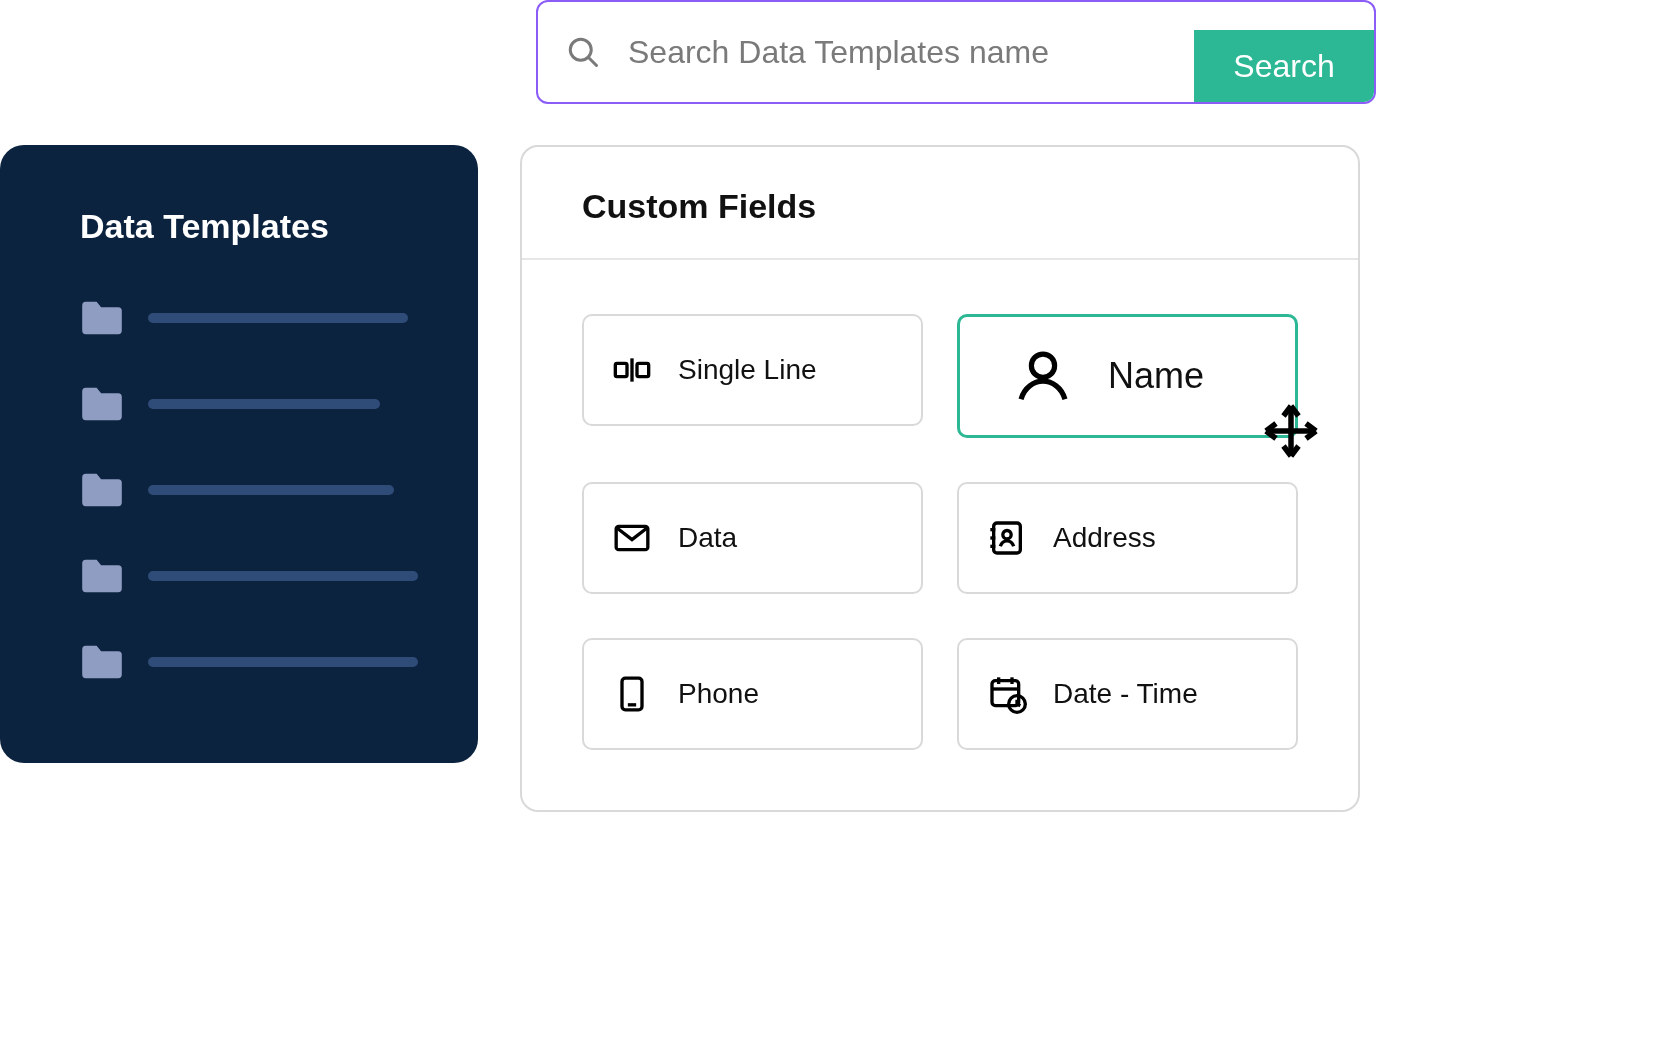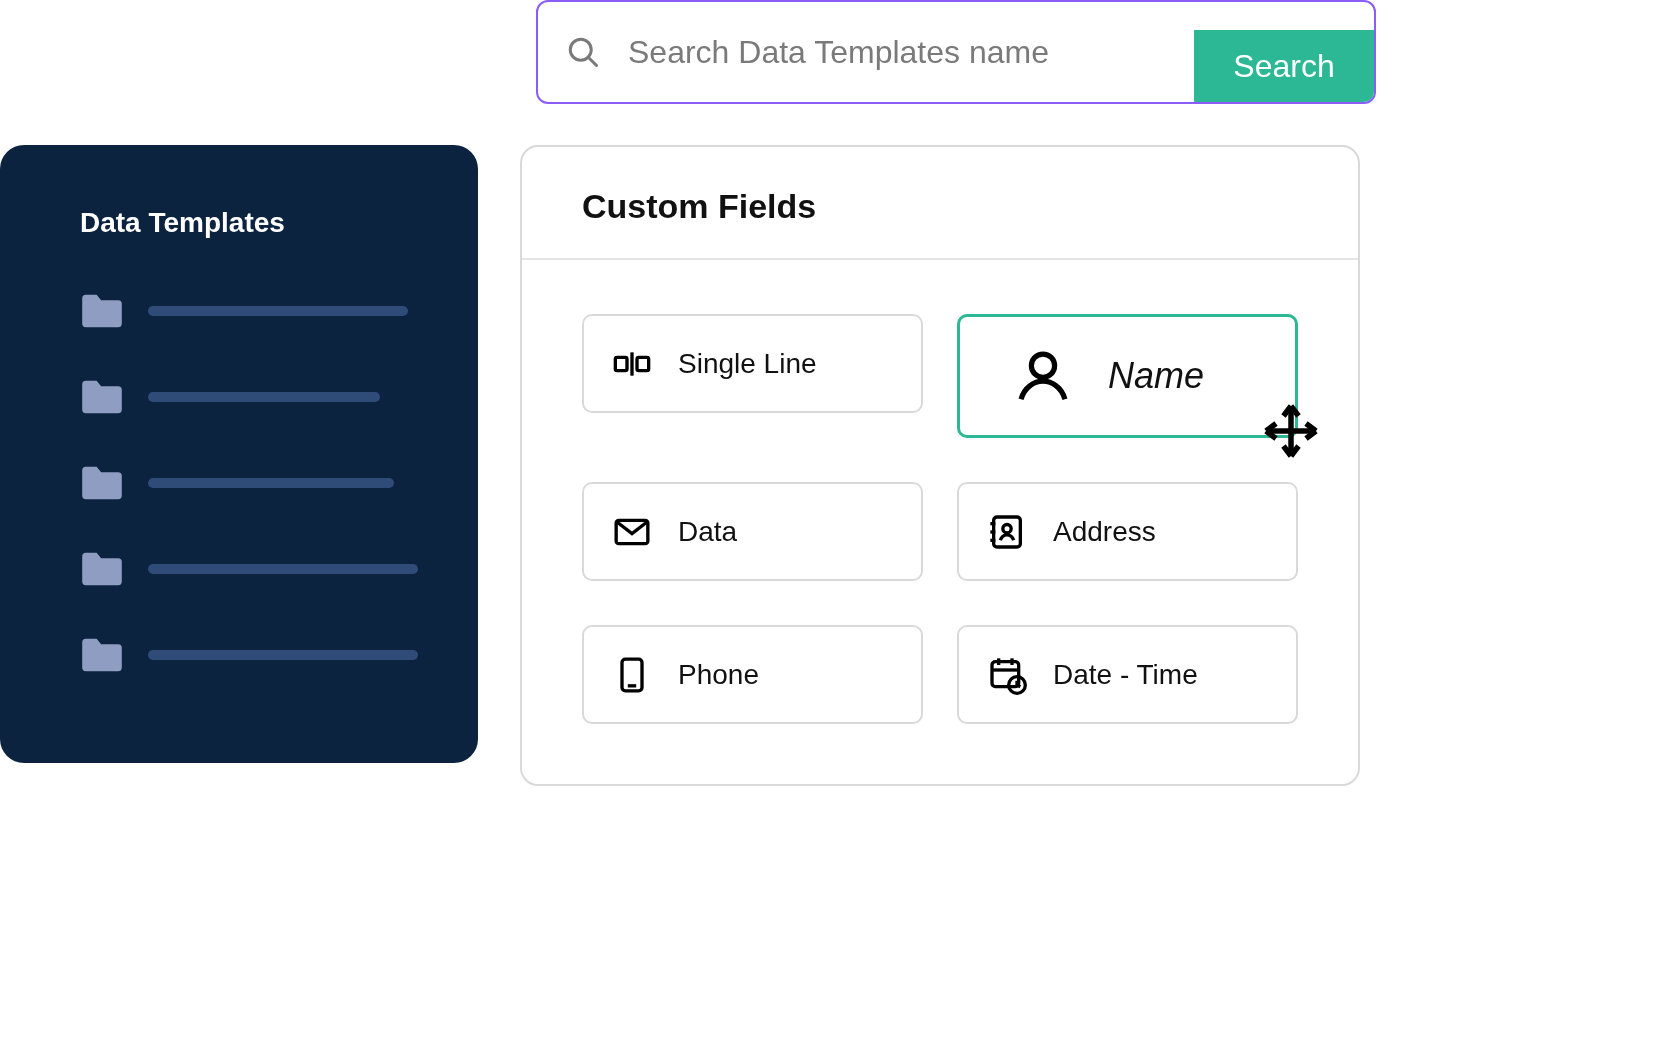--- a/index.html
+++ b/index.html
@@ -58,21 +58,21 @@
     left: 0;
     top: 145px;
     width: 478px;
     height: 618px;
     background: #0c2340;
     border-radius: 24px;
     padding: 62px 60px 30px 80px;
     color: #fff;
   }
   .sidebar h2 {
-    font-size: 28px;
+    font-size: 34px;
     font-weight: 700;
     margin-bottom: 54px;
   }
   .sb-list { list-style: none; }
   .sb-item {
     display: flex;
     align-items: center;
     gap: 24px;
     margin-bottom: 50px;
   }
@@ -108,21 +108,21 @@
   }
   .field-grid {
     display: grid;
     grid-template-columns: 1fr 1fr;
     gap: 44px 34px;
     padding: 54px 60px 60px 60px;
   }
   .field-card {
     border: 2px solid #d9d9d9;
     border-radius: 10px;
-    height: 99px;
+    height: 112px;
     display: flex;
     align-items: center;
     padding-left: 28px;
     gap: 26px;
     cursor: grab;
     background: #fff;
     position: relative;
   }
   .field-card .fld-label {
     font-size: 28px;
@@ -130,21 +130,20 @@
   }
   .field-card.sel {
     border: 3px solid #2cb895;
     height: 124px;
     padding-left: 52px;
     gap: 34px;
   }
   .field-card.sel .fld-label {
     font-size: 36px;
     font-weight: 500;
-    font-style: italic;
   }
   .fld-icon {
     width: 40px;
     height: 40px;
     stroke: #000;
     stroke-width: 2;
     fill: none;
     flex: 0 0 auto;
   }
   .field-card.sel .fld-icon { width: 62px; height: 62px; }

